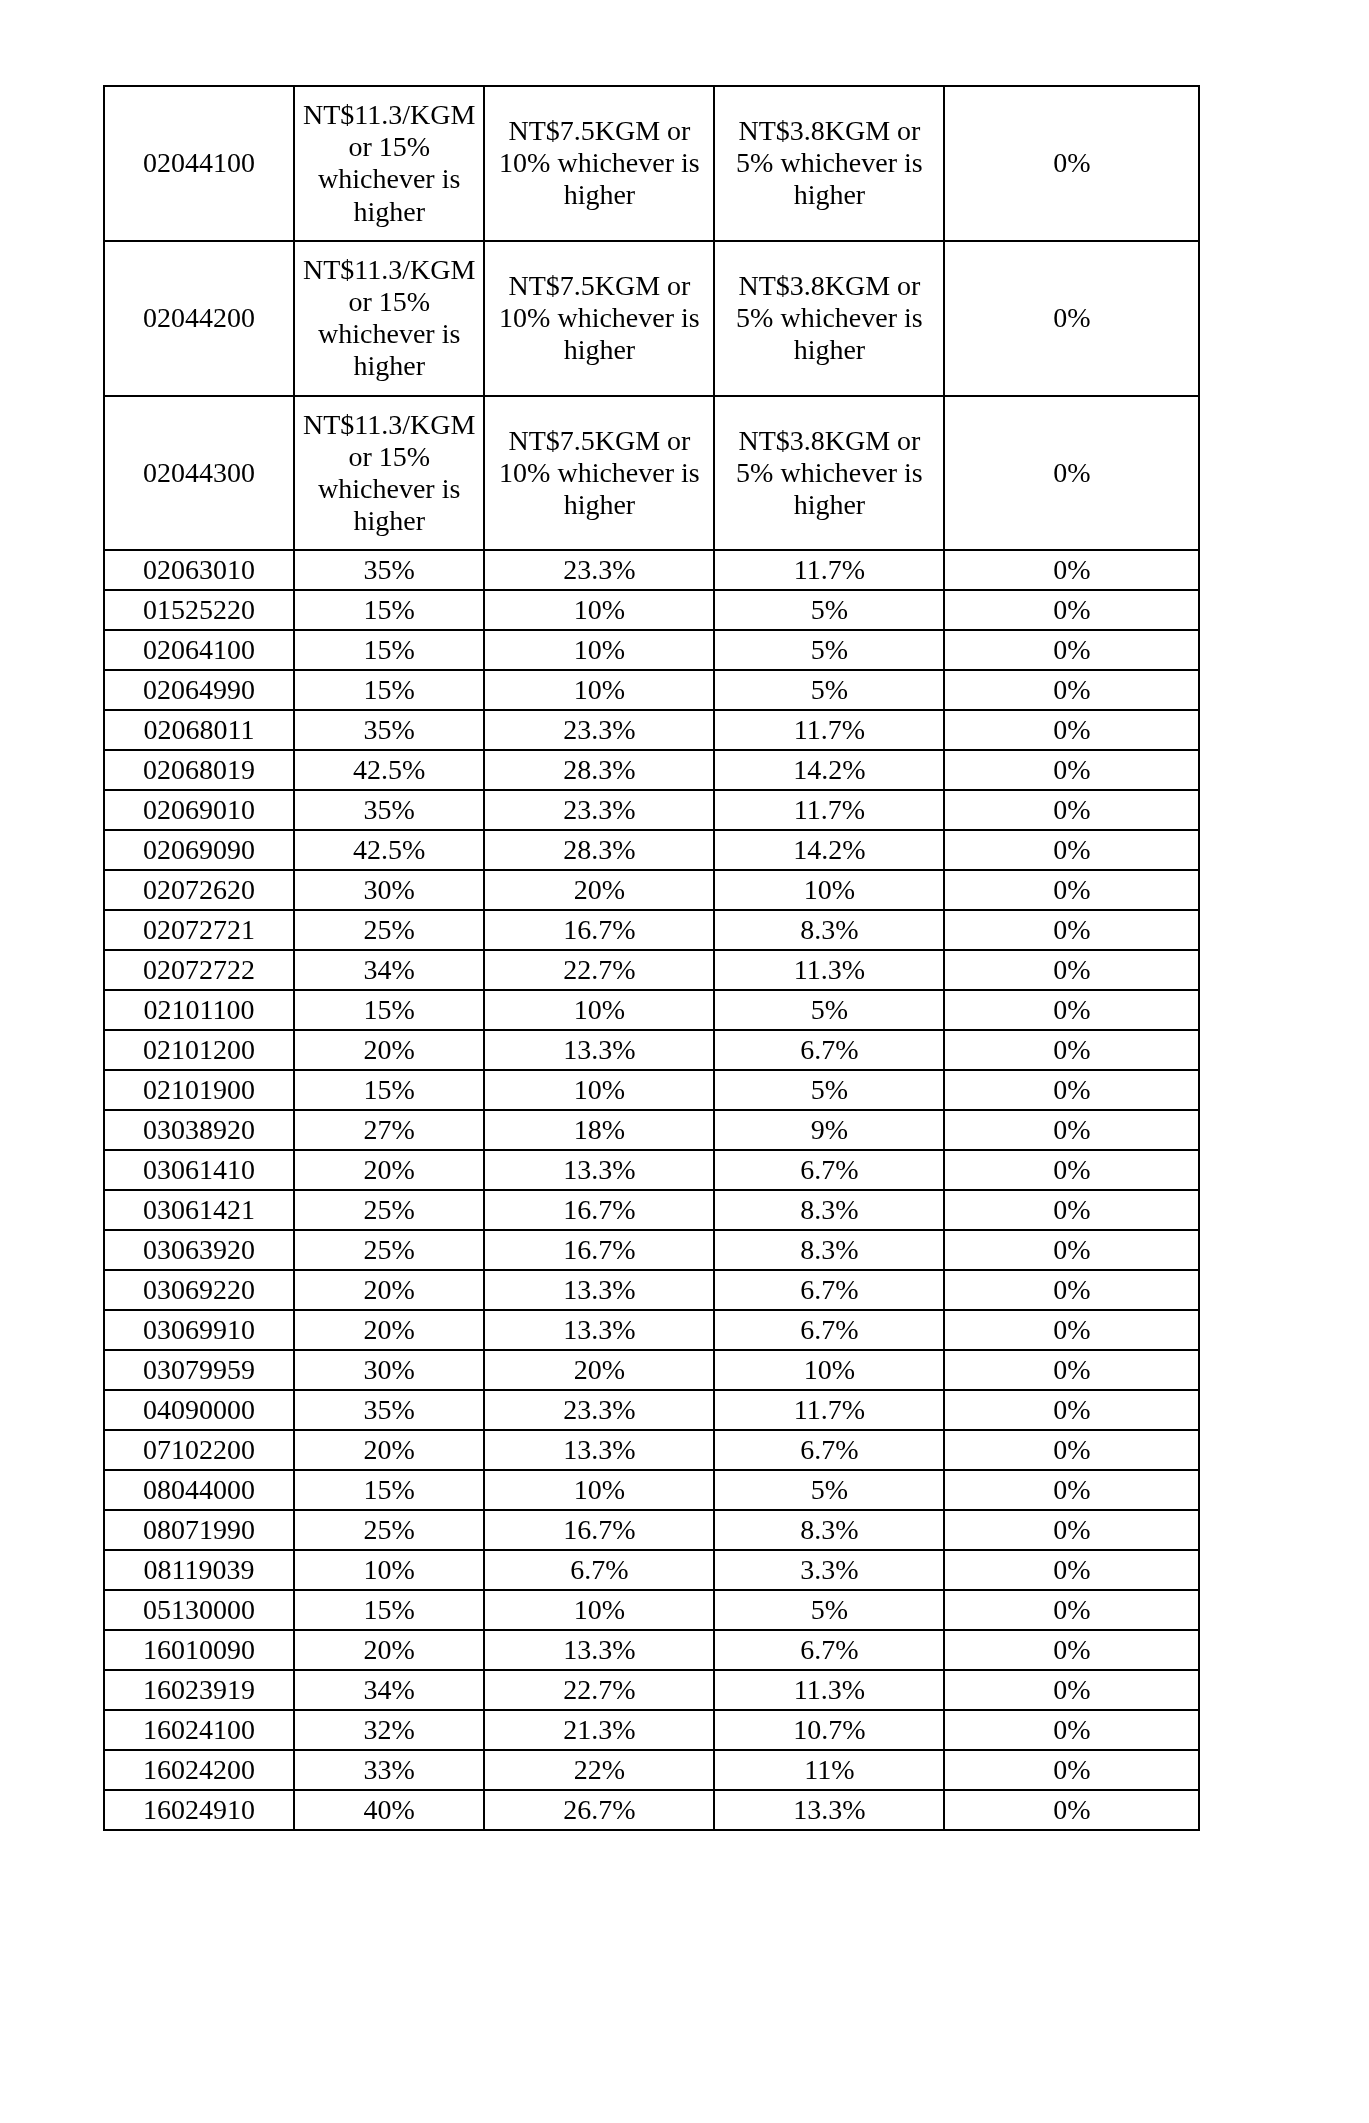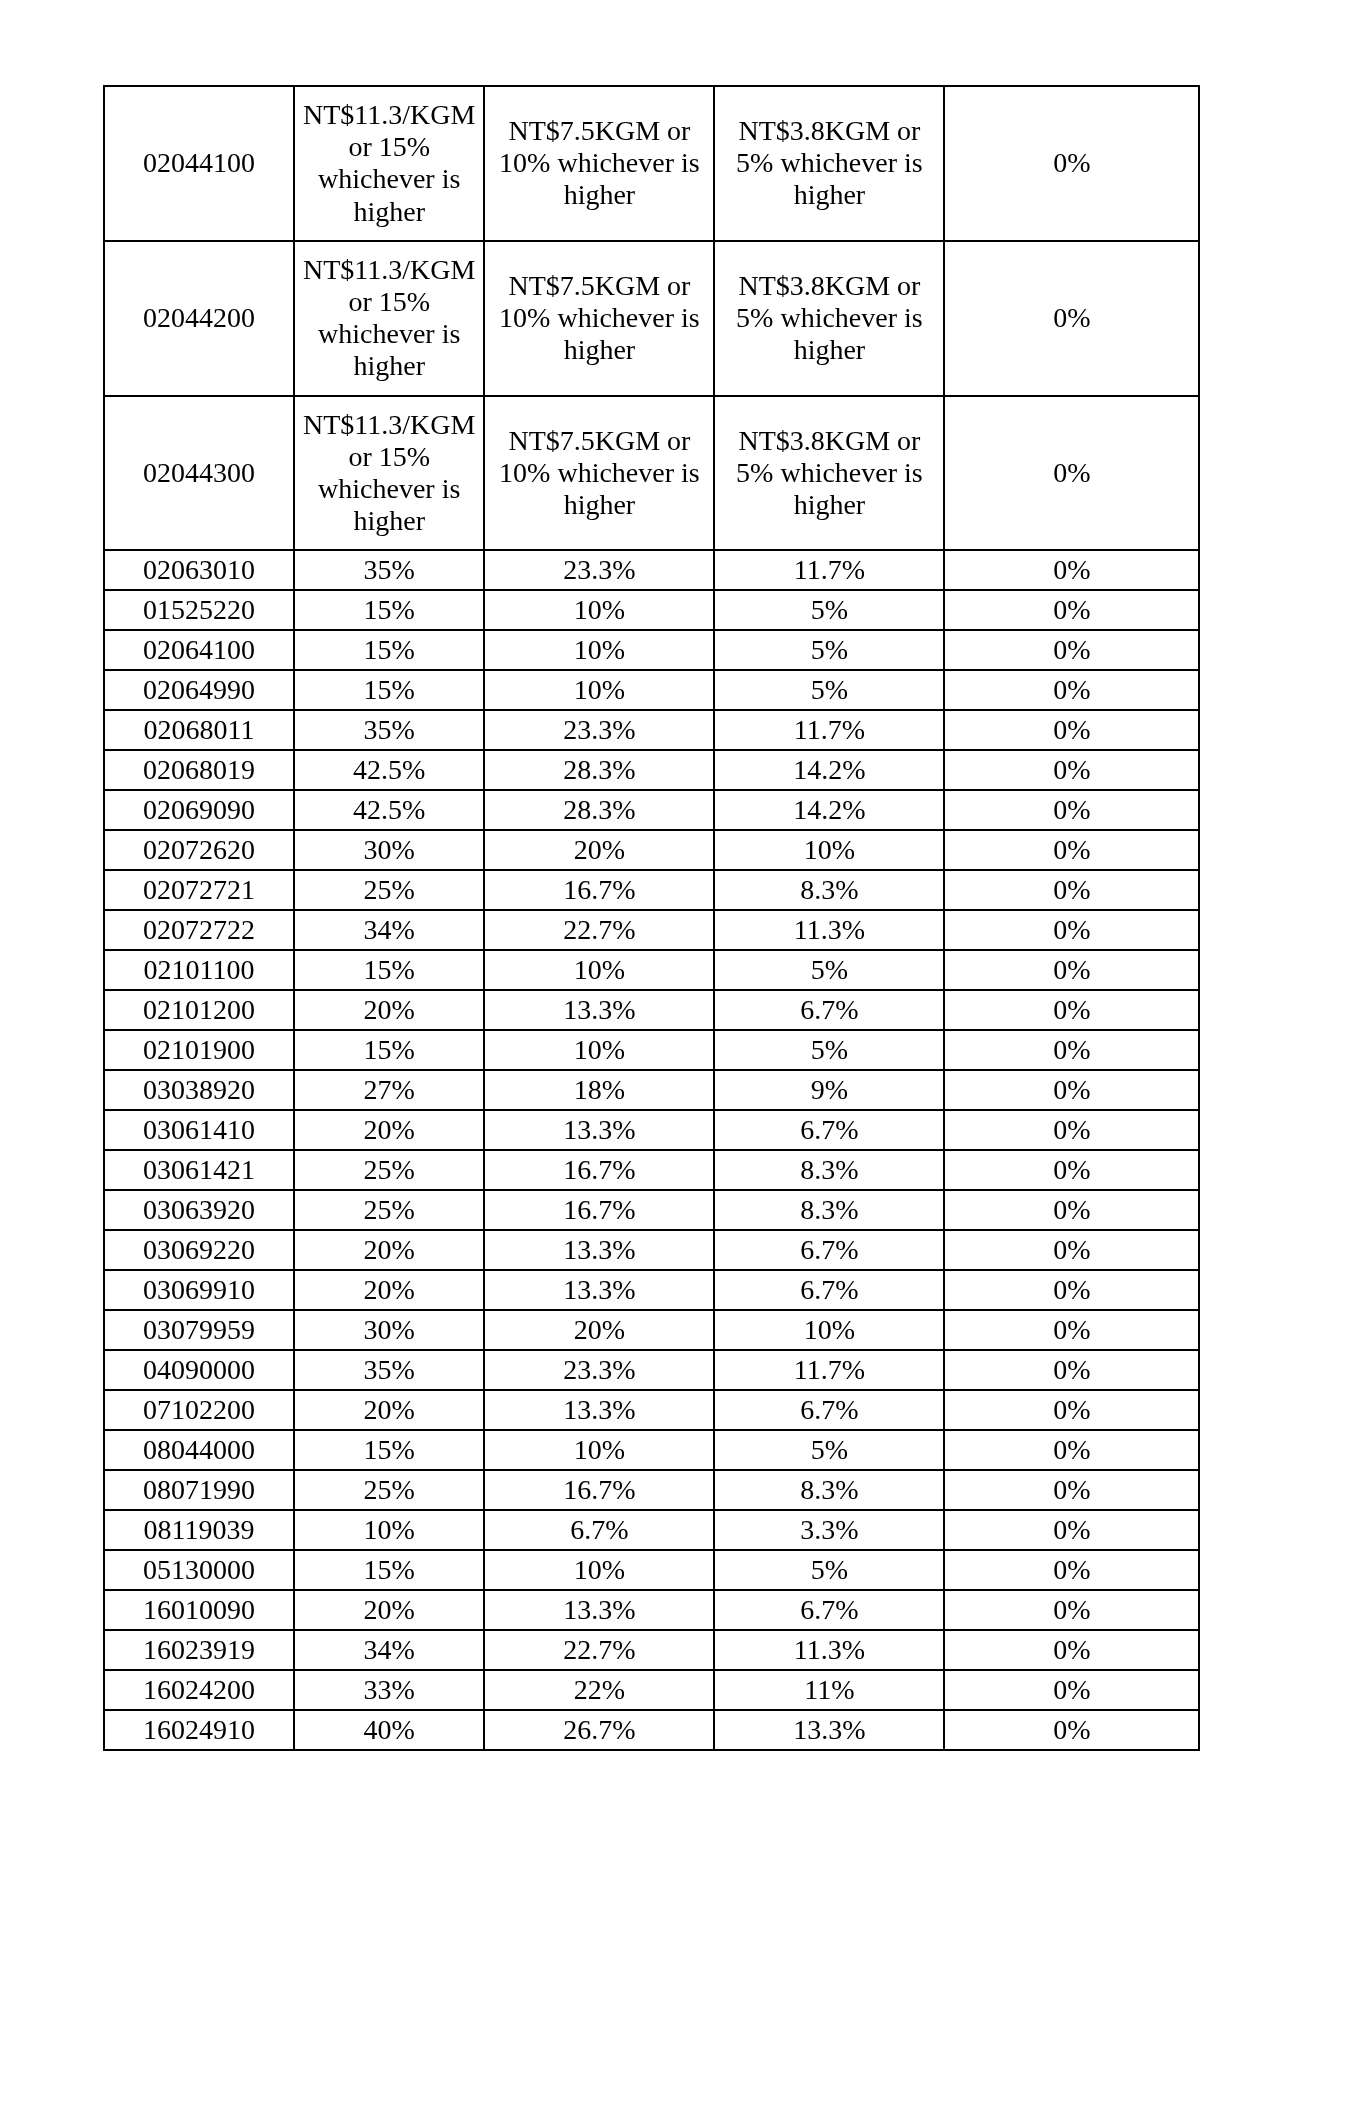--- a/index.html
+++ b/index.html
@@ -116,20 +116,27 @@
           <td class="c5">0%</td>
         </tr>
         <tr>
           <td class="c1">02068019</td>
           <td class="c2">42.5%</td>
           <td class="c3">28.3%</td>
           <td class="c4">14.2%</td>
           <td class="c5">0%</td>
         </tr>
         <tr>
+          <td class="c1">02069010</td>
+          <td class="c2">35%</td>
+          <td class="c3">23.3%</td>
+          <td class="c4">11.7%</td>
+          <td class="c5">0%</td>
+        </tr>
+        <tr>
           <td class="c1">02069090</td>
           <td class="c2">42.5%</td>
           <td class="c3">28.3%</td>
           <td class="c4">14.2%</td>
           <td class="c5">0%</td>
         </tr>
         <tr>
           <td class="c1">02072620</td>
           <td class="c2">30%</td>
           <td class="c3">20%</td>
@@ -267,20 +274,27 @@
           <td class="c2">20%</td>
           <td class="c3">13.3%</td>
           <td class="c4">6.7%</td>
           <td class="c5">0%</td>
         </tr>
         <tr>
           <td class="c1">16023919</td>
           <td class="c2">34%</td>
           <td class="c3">22.7%</td>
           <td class="c4">11.3%</td>
+          <td class="c5">0%</td>
+        </tr>
+        <tr>
+          <td class="c1">16024100</td>
+          <td class="c2">32%</td>
+          <td class="c3">21.3%</td>
+          <td class="c4">10.7%</td>
           <td class="c5">0%</td>
         </tr>
         <tr>
           <td class="c1">16024200</td>
           <td class="c2">33%</td>
           <td class="c3">22%</td>
           <td class="c4">11%</td>
           <td class="c5">0%</td>
         </tr>
         <tr>

